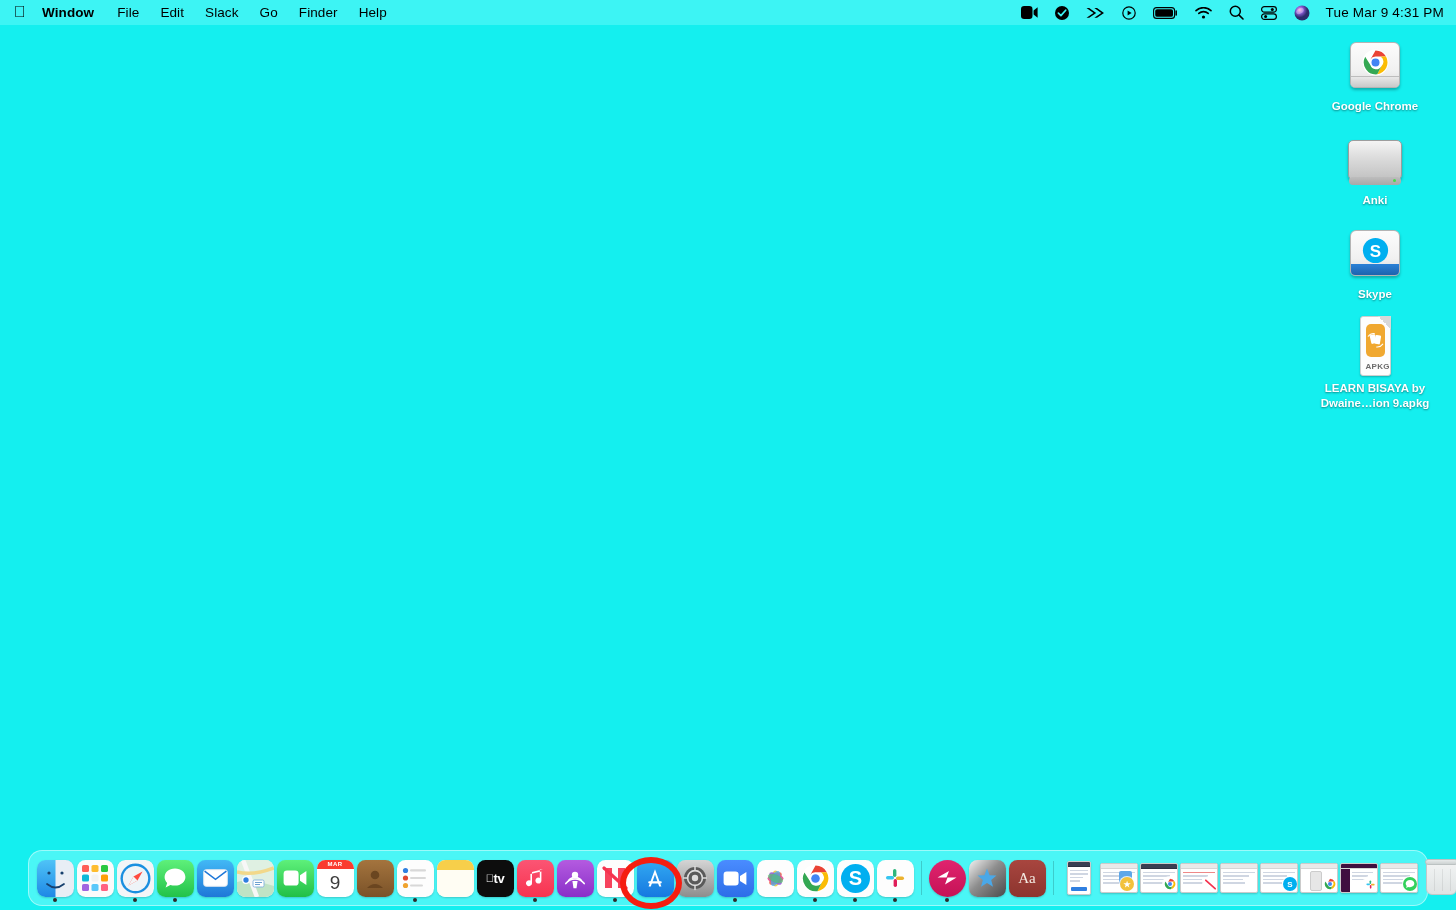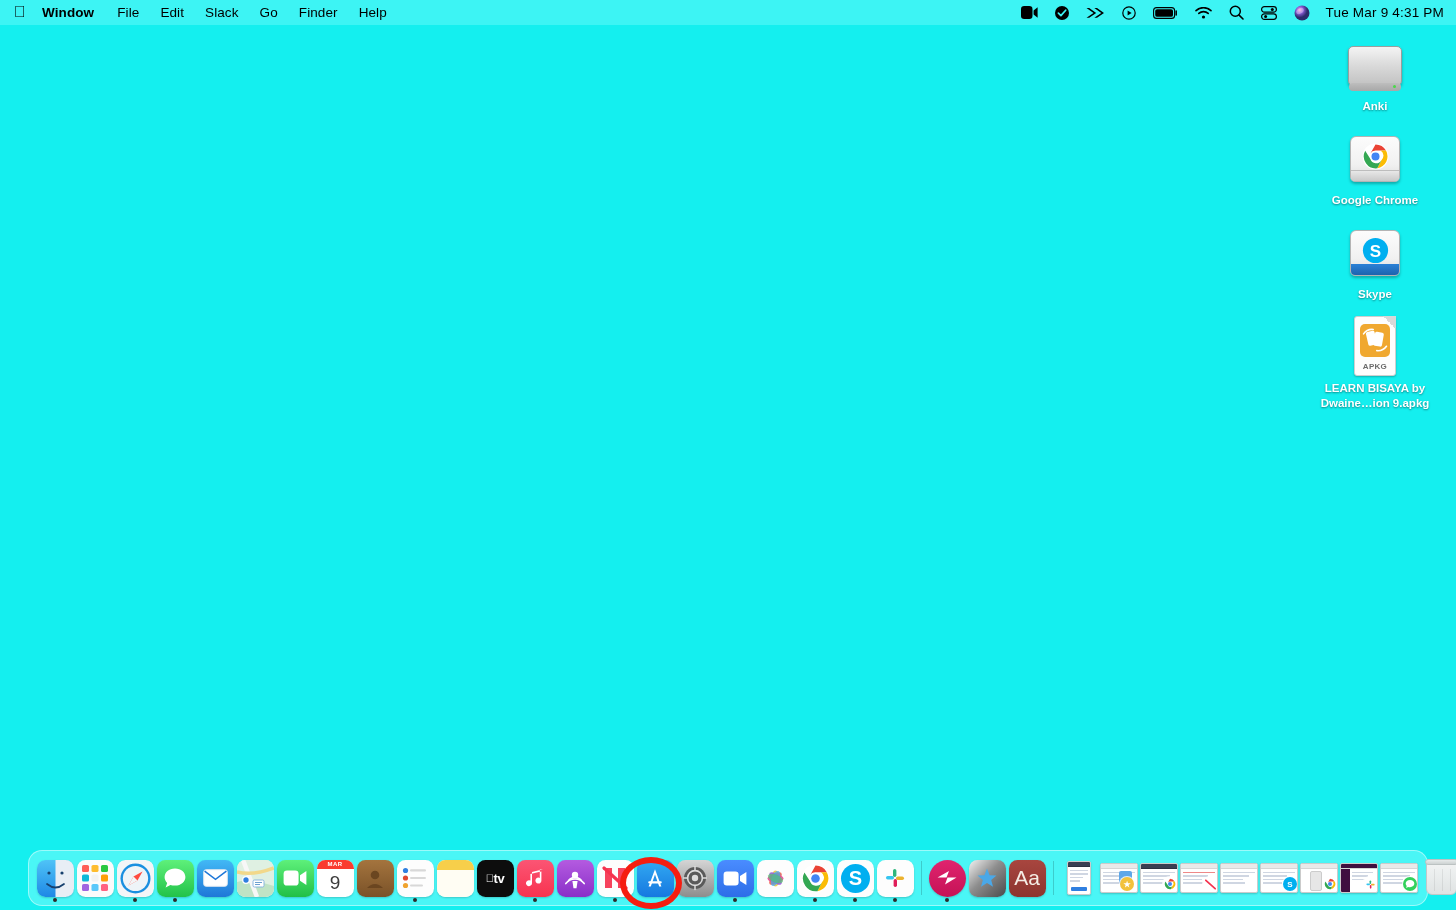--- a/index.html
+++ b/index.html
@@ -82,21 +82,21 @@
     box-shadow: 0 2px 3px rgba(0,0,0,.3);
   }
   .drive .strip {
     position: absolute; left: 3px; right: 3px; bottom: 3px; height: 8px;
     border-radius: 4px;
     background: linear-gradient(180deg,#bdbdbd,#a8a8a8);
   }
   .drive .led { position:absolute; right:8px; bottom:6px; width:3px; height:3px; border-radius:50%; background:#4ad94a; }
 
   
-  .apkg { position: relative; width: 42px; height: 60px; }
+  .apkg { position: relative; width: 31px; height: 60px; }
   .apkg .page {
     position: absolute; inset: 0;
     background: #fdfdfd; border: 1px solid #cfcfcf; border-radius: 3px;
     box-shadow: 0 1px 2px rgba(0,0,0,.25);
   }
   .apkg .fold {
     position: absolute; top: 0; right: 0; width: 13px; height: 13px;
     background: linear-gradient(225deg,#d8d8d8 0 50%, transparent 50%);
   }
   .apkg .orange {
@@ -263,31 +263,20 @@
             </defs>
           <circle cx="8" cy="8" r="7.5" fill="url(#sg)"></circle>
           <ellipse cx="6" cy="6" rx="4" ry="2.6" fill="rgba(255,255,255,.32)" transform="rotate(-28 6 6)"></ellipse>
         </svg>
       </span>
     </span>
     <span id="clock">Tue Mar 9  4:31 PM</span>
   </div>
 
   <div id="desk-icons">
-
-    <div class="desk-icon">
-      <div class="art">
-        <div class="drive">
-          <div class="shell"></div>
-          <div class="strip"></div>
-          <div class="led"></div>
-        </div>
-      </div>
-      <div class="label">Anki</div>
-    </div>
 
     <div class="desk-icon">
       <div class="art">
         <div class="dmg">
           <div class="body">
             <div class="glyph">
               <svg width="27" height="27" viewBox="0 0 27 27">
                 <circle cx="13.5" cy="13.5" r="13" fill="#fff"></circle>
                 <path d="M13.5 1.5 A12 12 0 0 1 24 7.6 L13.5 7.6 A6 6 0 0 0 8.4 10.6 Z" fill="#ea4335"></path>
                 <path d="M24 7.6 A12 12 0 0 1 15.3 25.3 L19.4 17.2 A6 6 0 0 0 18.6 7.6 Z" fill="#fbbc05"></path>
@@ -298,20 +287,31 @@
             </div>
             <div class="base"></div>
           </div>
         </div>
       </div>
       <div class="label">Google Chrome</div>
     </div>
 
     <div class="desk-icon">
       <div class="art">
+        <div class="drive">
+          <div class="shell"></div>
+          <div class="strip"></div>
+          <div class="led"></div>
+        </div>
+      </div>
+      <div class="label">Anki</div>
+    </div>
+
+    <div class="desk-icon">
+      <div class="art">
         <div class="dmg">
           <div class="body">
             <div class="glyph">
               <svg width="27" height="27" viewBox="0 0 27 27">
                 <circle cx="13.5" cy="13.5" r="12.6" fill="#00aff0"></circle>
                 <text x="13.5" y="19.6" font-family="Liberation Sans, sans-serif" font-size="17" font-weight="bold" fill="#fff" text-anchor="middle">S</text>
               </svg>
             </div>
             <div class="base blue"></div>
           </div>
@@ -604,21 +604,21 @@
 
     <div class="dock-item">
       <div class="dock-icon" style="background:linear-gradient(135deg,#f2f2f2 0%,#8e8e8e 45%,#4a4a4a 100%);">
         <svg width="24" height="24" viewBox="0 0 24 24">
           <path d="M12 2.5 L14.6 9.2 L21.5 9.6 L16.2 14 L18 20.8 L12 17 L6 20.8 L7.8 14 L2.5 9.6 L9.4 9.2 Z" fill="#4aa8e8"></path>
         </svg>
       </div>
     </div>
 
     <div class="dock-item">
-      <div class="dock-icon" style="background:linear-gradient(180deg,#a8463f,#8c342e);color:#f4ece4;font-size:21px;font-family:Liberation Sans, sans-serif;">
+      <div class="dock-icon" style="background:linear-gradient(180deg,#a8463f,#8c342e);color:#f4ece4;font-size:15px;font-family:Liberation Serif, serif;">
         <span>Aa</span>
       </div>
     </div>
 
     <div class="dock-sep">
         <i></i>
       </div>
 
     <div class="mini">
       <div class="thumb" style="width:24px;height:34px;">

